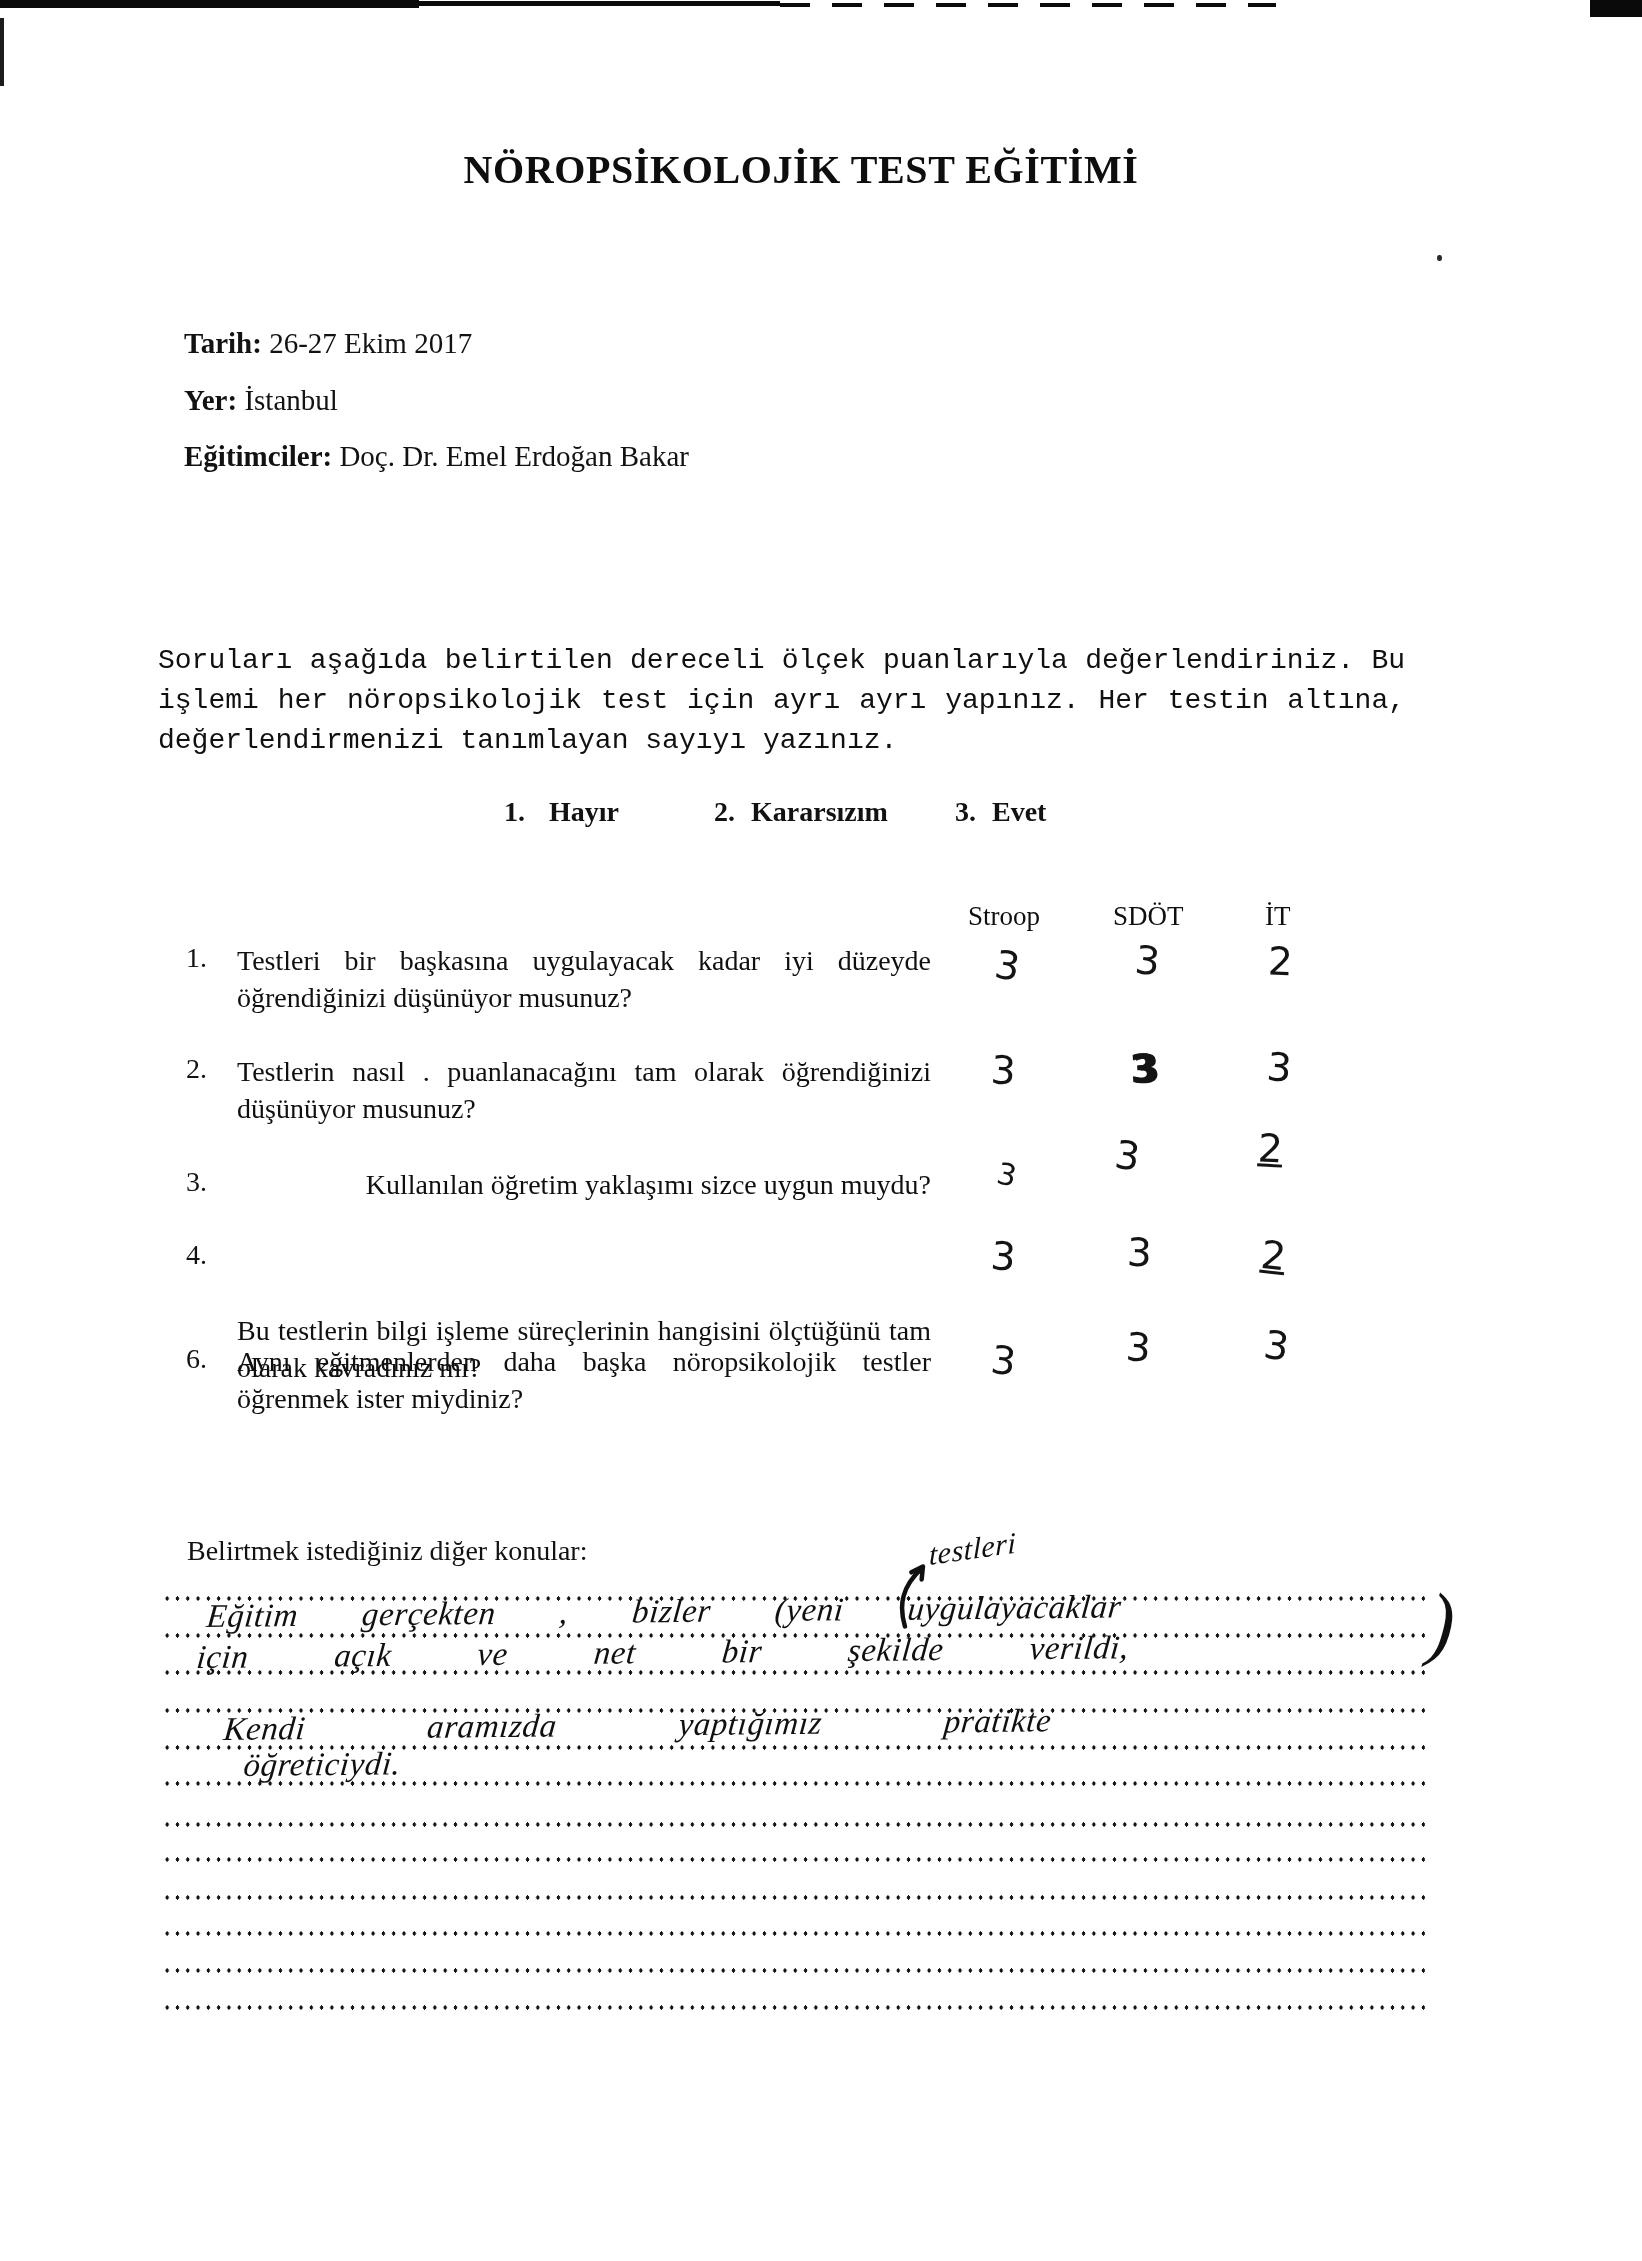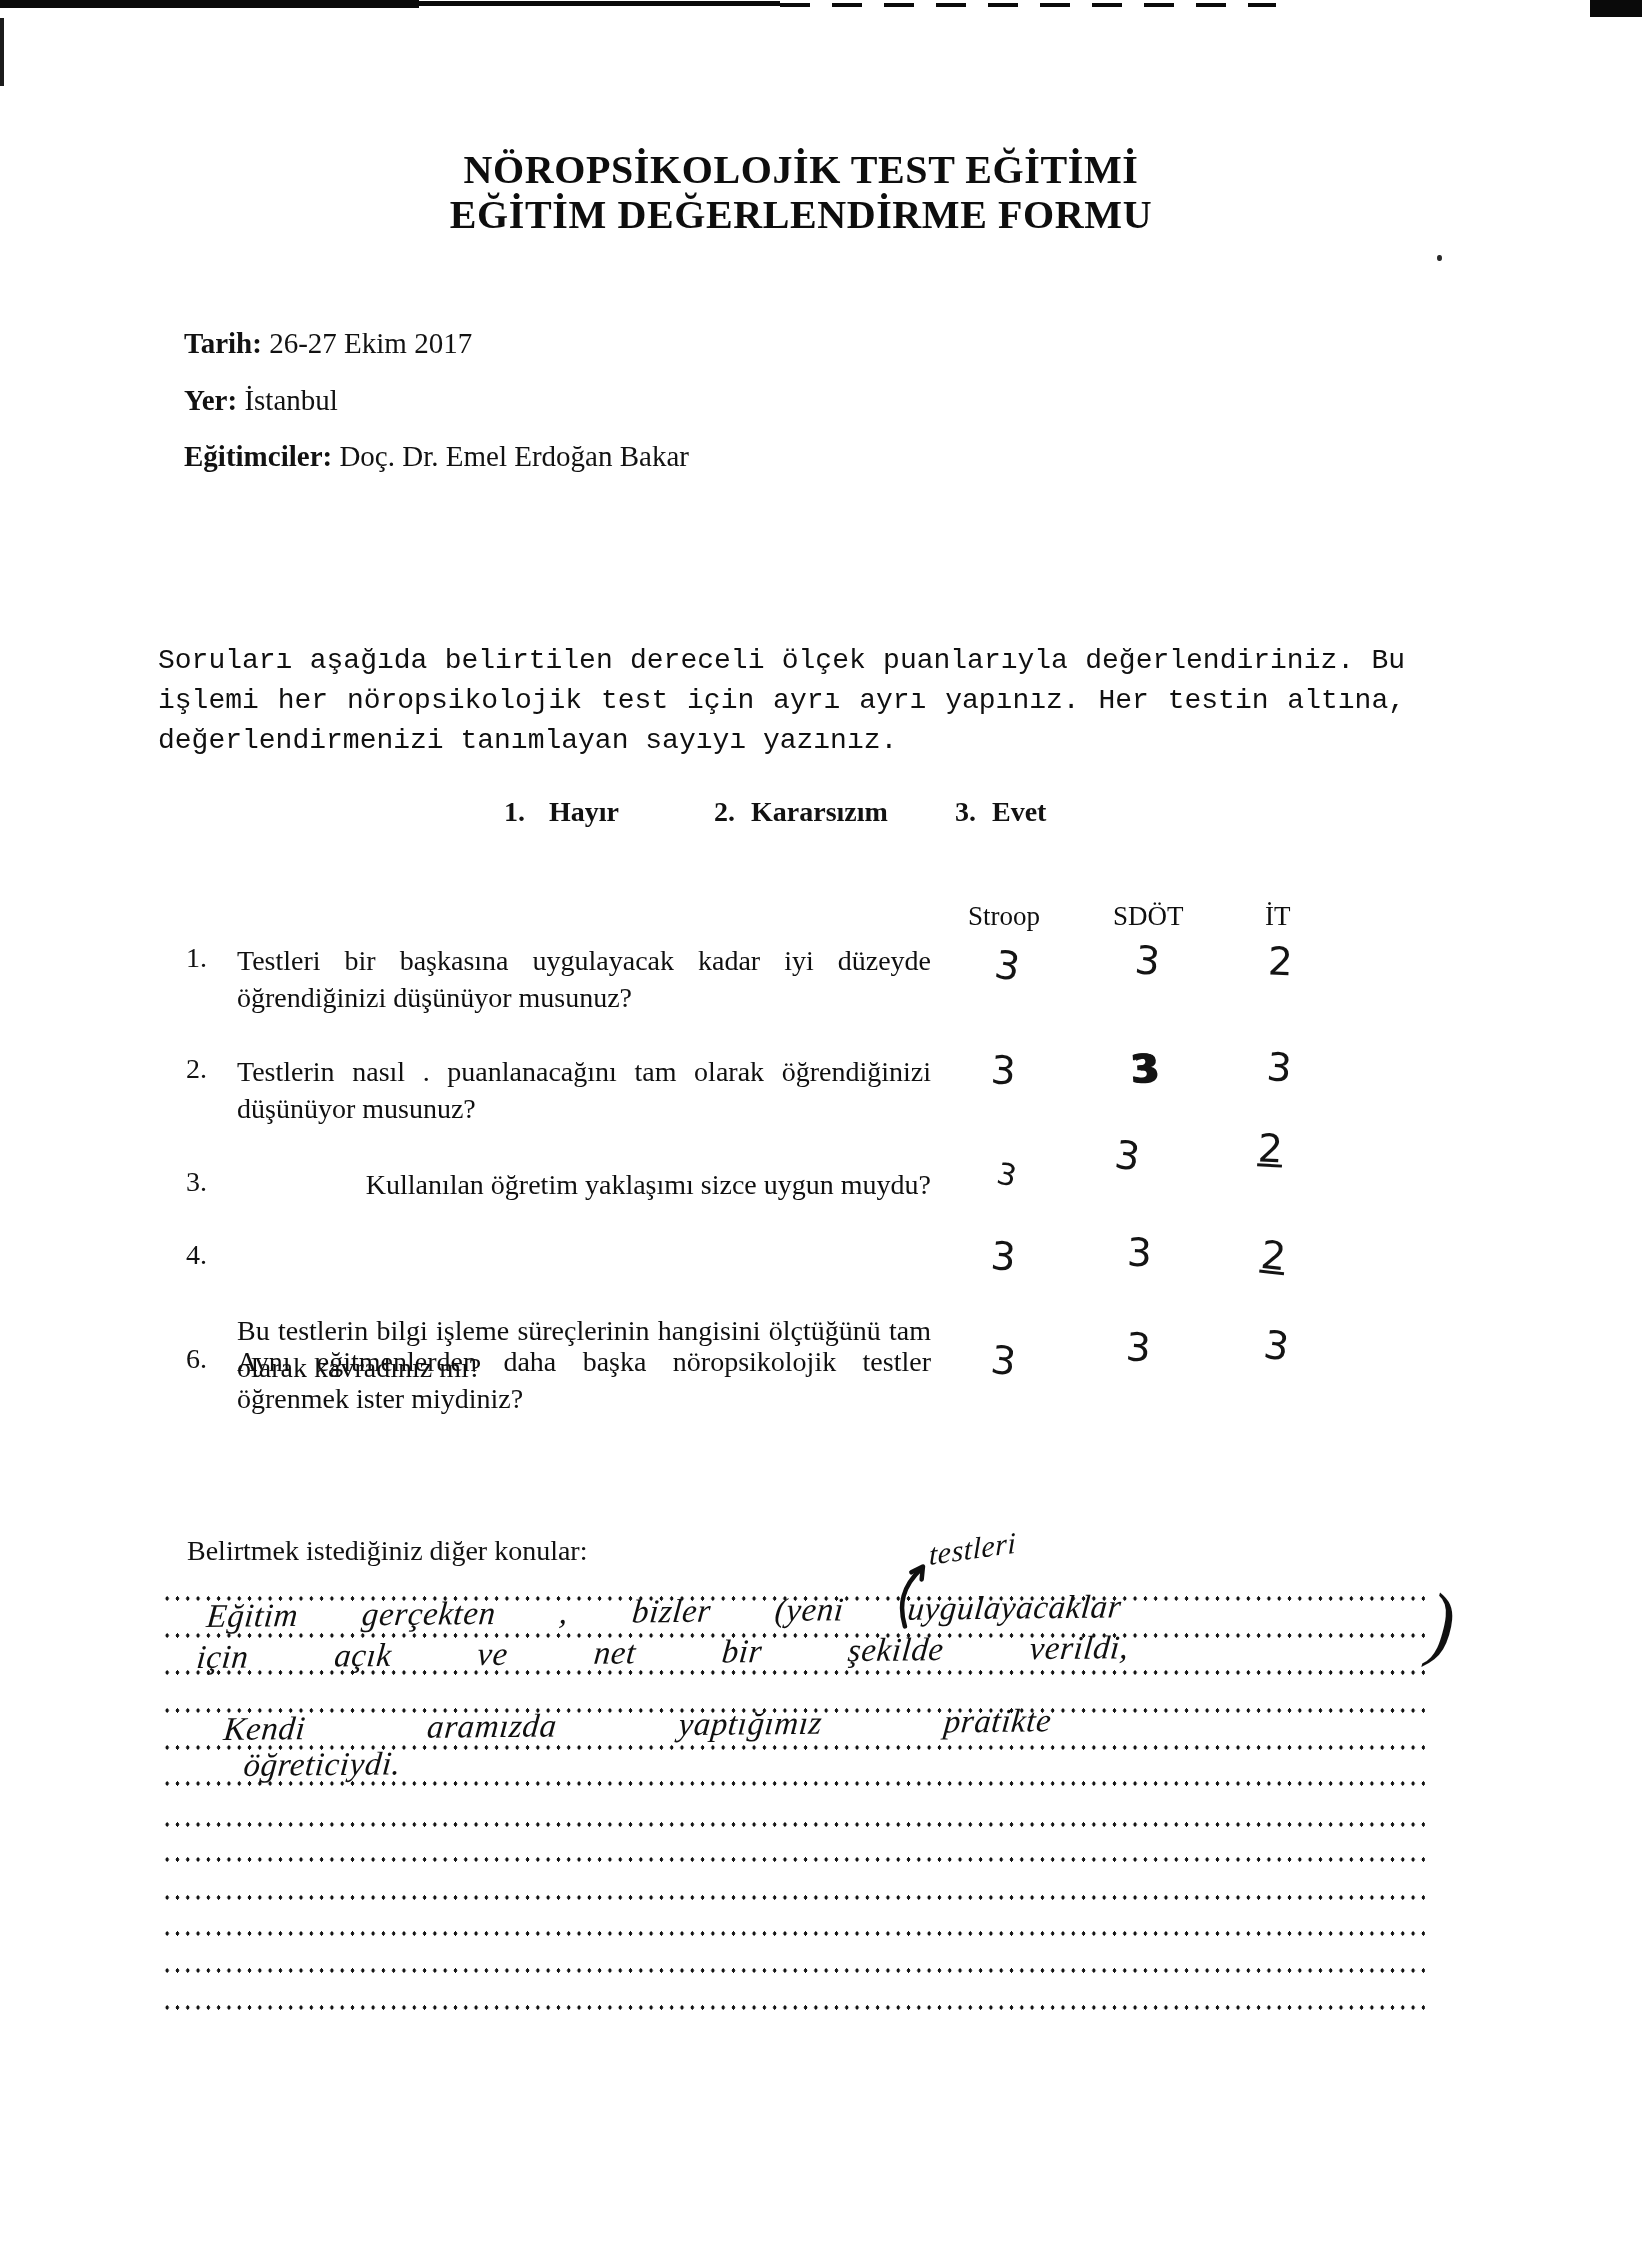--- a/index.html
+++ b/index.html
@@ -85,21 +85,20 @@
 
   <div class="abs art" style="left:0;top:0;width:419px;height:7.7px;"></div>
   <div class="abs art" style="left:419px;top:1.3px;width:361px;height:5.2px;"></div>
   <div class="abs top-dashes" style="left:780px;top:2.6px;width:496px;height:4.5px;"></div>
   <div class="abs art" style="left:1590px;top:0;width:53px;height:17px;"></div>
   <div class="abs art" style="left:0;top:18px;width:3.9px;height:68px;background:#1c1c1c;"></div>
   <div class="abs dot-artifact" style="left:1437px;top:255px;"></div>
 
   <div class="abs title-wrap">
     <div class="title-line">NÖROPSİKOLOJİK TEST EĞİTİMİ</div>
-    <div class="title-line">EĞİTİM DEĞERLENDİRME FORMU</div>
   </div>
 
   <div class="abs meta-line" style="left:184px;top:327px;">
     <b>Tarih:</b>
     <span>26-27 Ekim 2017</span>
   </div>
   <div class="abs meta-line" style="left:184px;top:384px;text-align:center;">
     <b>Yer:</b>
     <span>İstanbul</span>
   </div>

